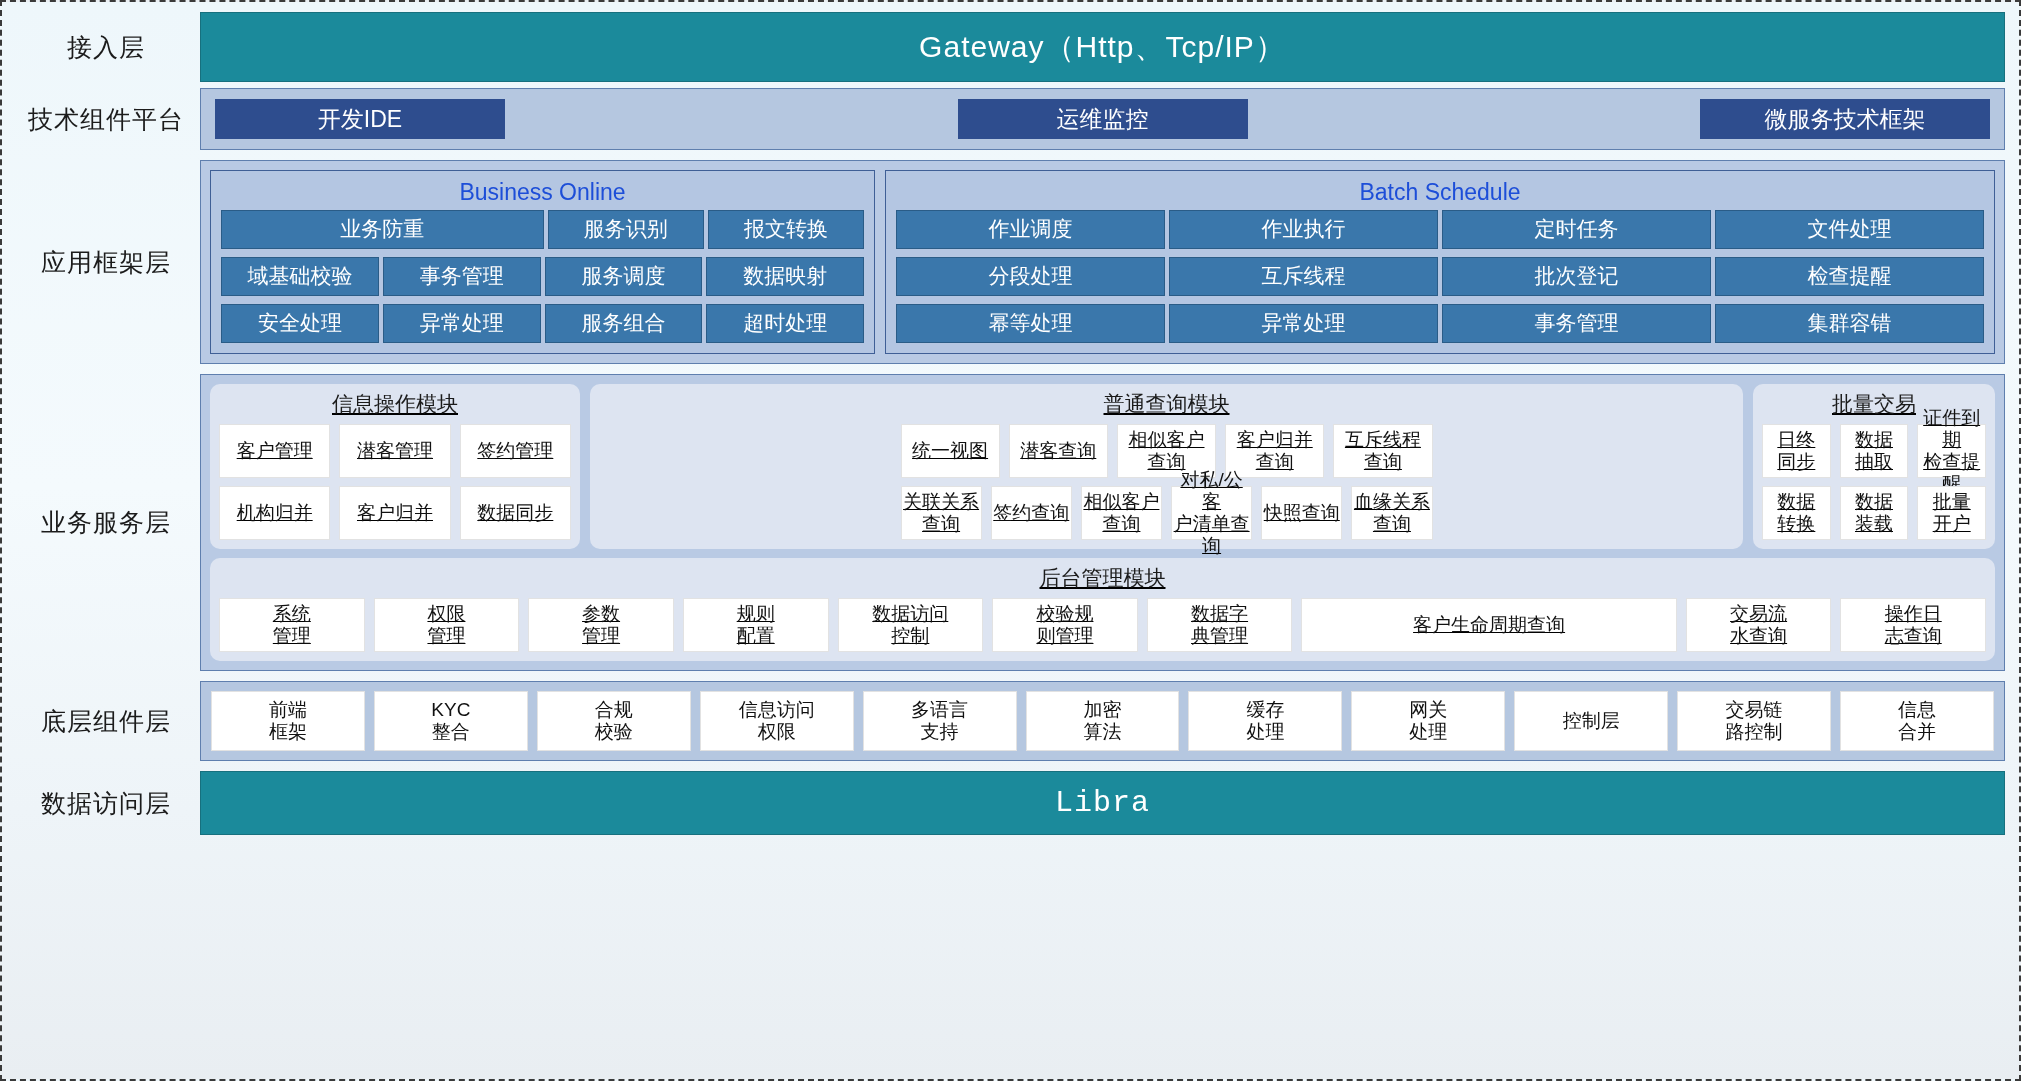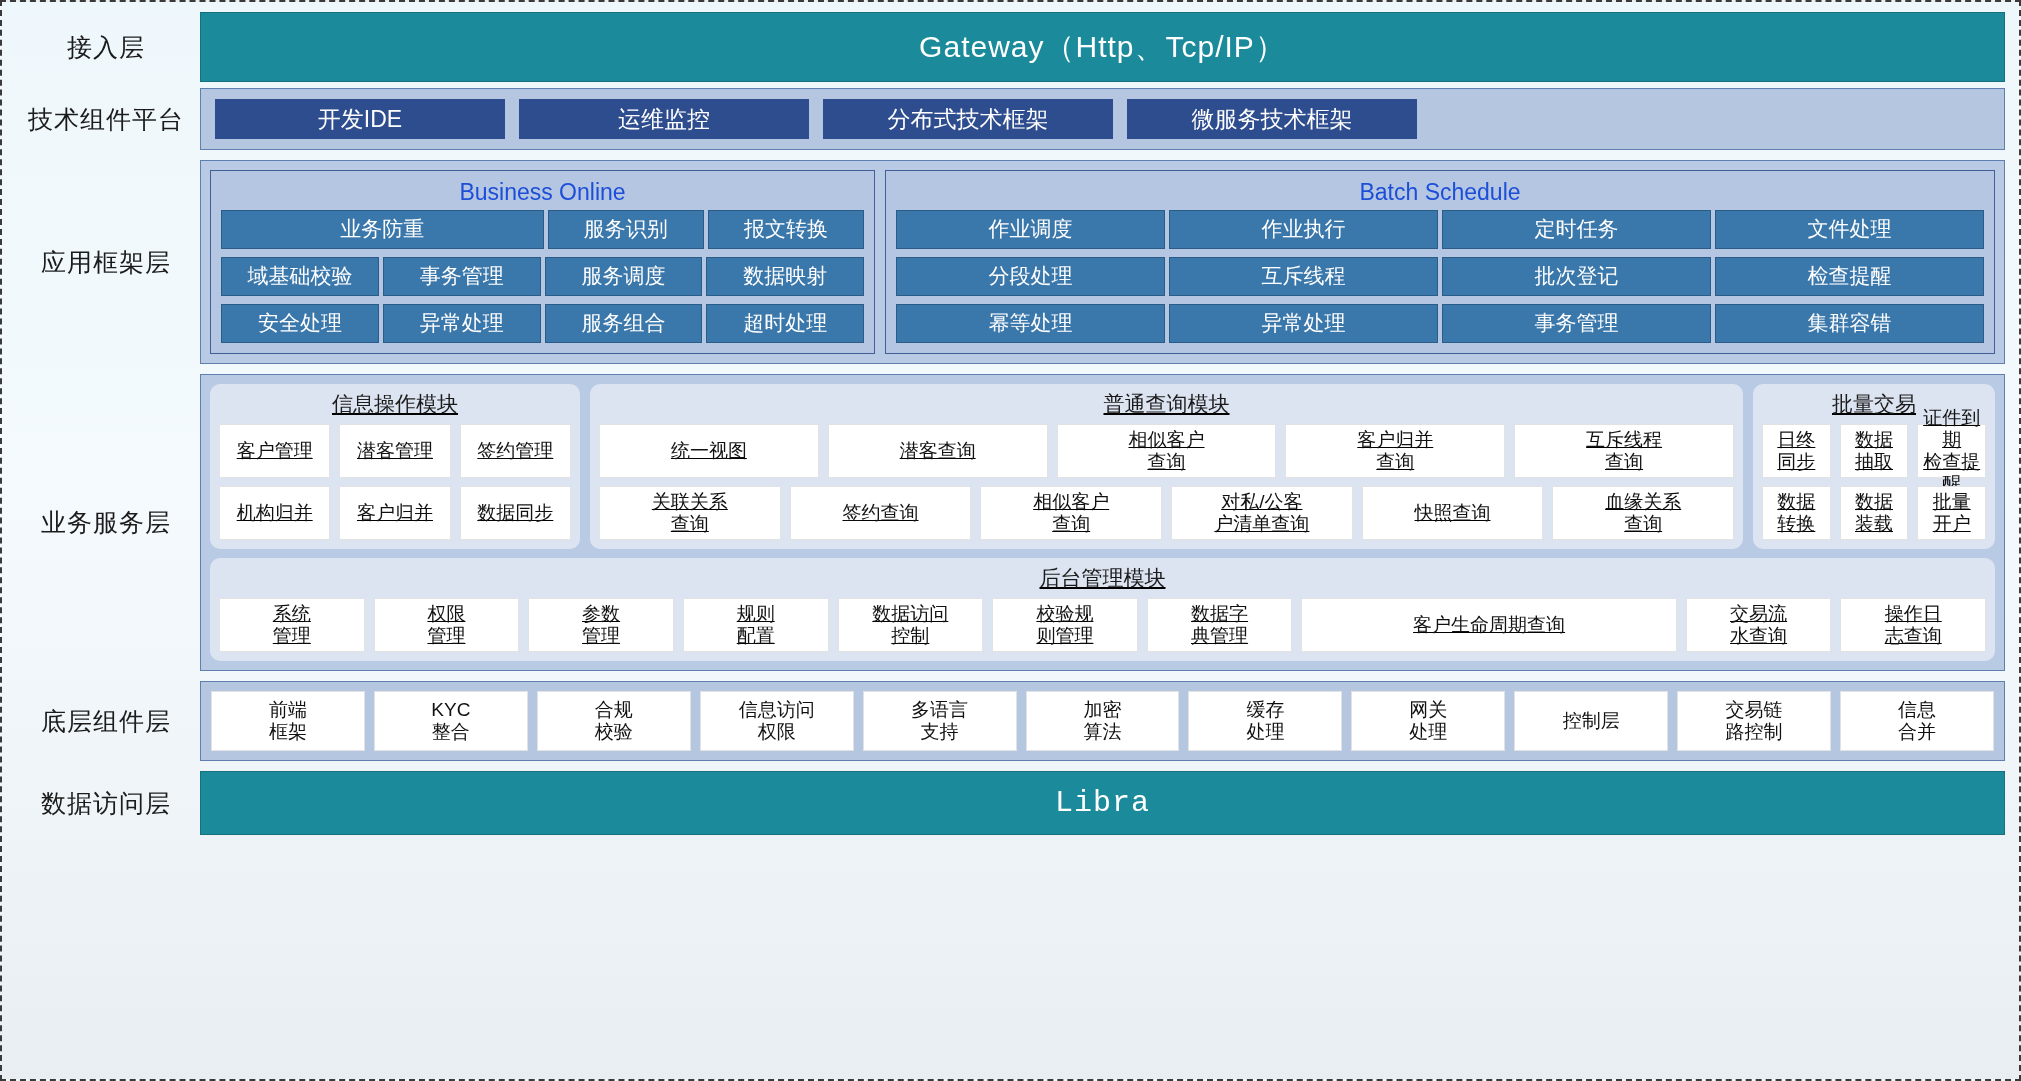--- a/index.html
+++ b/index.html
@@ -32,21 +32,21 @@
     flex:1;background:#1b8a9b;border:1px solid #17707e;
     display:flex;align-items:center;justify-content:center;
     color:#ffffff;font-size:30px;letter-spacing:1px;
   }
   .gw{height:68px;}
   .libra{height:62px;}
 
   
   .techstrip{
     flex:1;background:#b5c7e0;border:1px solid #5f7fae;
-    display:flex;align-items:center;justify-content:flex-start;
+    display:flex;align-items:center;justify-content:space-between;
     height:62px;padding:0 14px;box-sizing:border-box;gap:14px;
   }
   .techbtn{
     background:#2e4d8e;color:#fff;font-size:23px;
     height:40px;flex:1;max-width:290px;
     display:flex;align-items:center;justify-content:center;
   }
 
   
   .panel{
@@ -81,21 +81,21 @@
     flex:1;background:#b9cae4;border:1px solid #5f7fae;
     box-sizing:border-box;padding:9px;display:flex;flex-direction:column;gap:9px;text-decoration:underline;
   }
   .svcrow{display:flex;gap:10px;align-items:stretch;}
   .mod{
     background:#dde4f1;border-radius:10px;
     box-sizing:border-box;padding:4px 9px 9px 9px;
     display:flex;flex-direction:column;
   }
   .mod.info{flex:0 0 370px;}
-  .mod.query{flex:1;}
+  .mod.query{flex:1;align-items:center;}
   .mod.batch{flex:0 0 242px;}
   .mod.admin{flex:1;}
   .modtitle{
     text-align:center;font-size:21px;color:#1b1b1b;margin:2px 0 6px 0;
   }
   .cells{display:flex;flex-direction:column;gap:8px;}
   .cline{display:flex;gap:9px;}
   .cell{
     background:#ffffff;border:1px solid #e2e2e2;
     font-size:19px;color:#111;flex:1;height:52px;
@@ -127,21 +127,20 @@
       <div class="teal gw">Gateway（Http、Tcp/IP）</div>
     </div>
   </div>
 
   <div class="row">
     <div class="lbl">技术组件平台</div>
     <div class="body">
       <div class="techstrip">
         <div class="techbtn">开发IDE</div>
         <div class="techbtn">运维监控</div>
-        <div class="techbtn">分布式技术框架</div>
         <div class="techbtn">微服务技术框架</div>
       </div>
     </div>
   </div>
 
   <div class="row" style="margin-top:10px;">
     <div class="lbl">应用框架层</div>
     <div class="body">
       <div class="panel">
 

